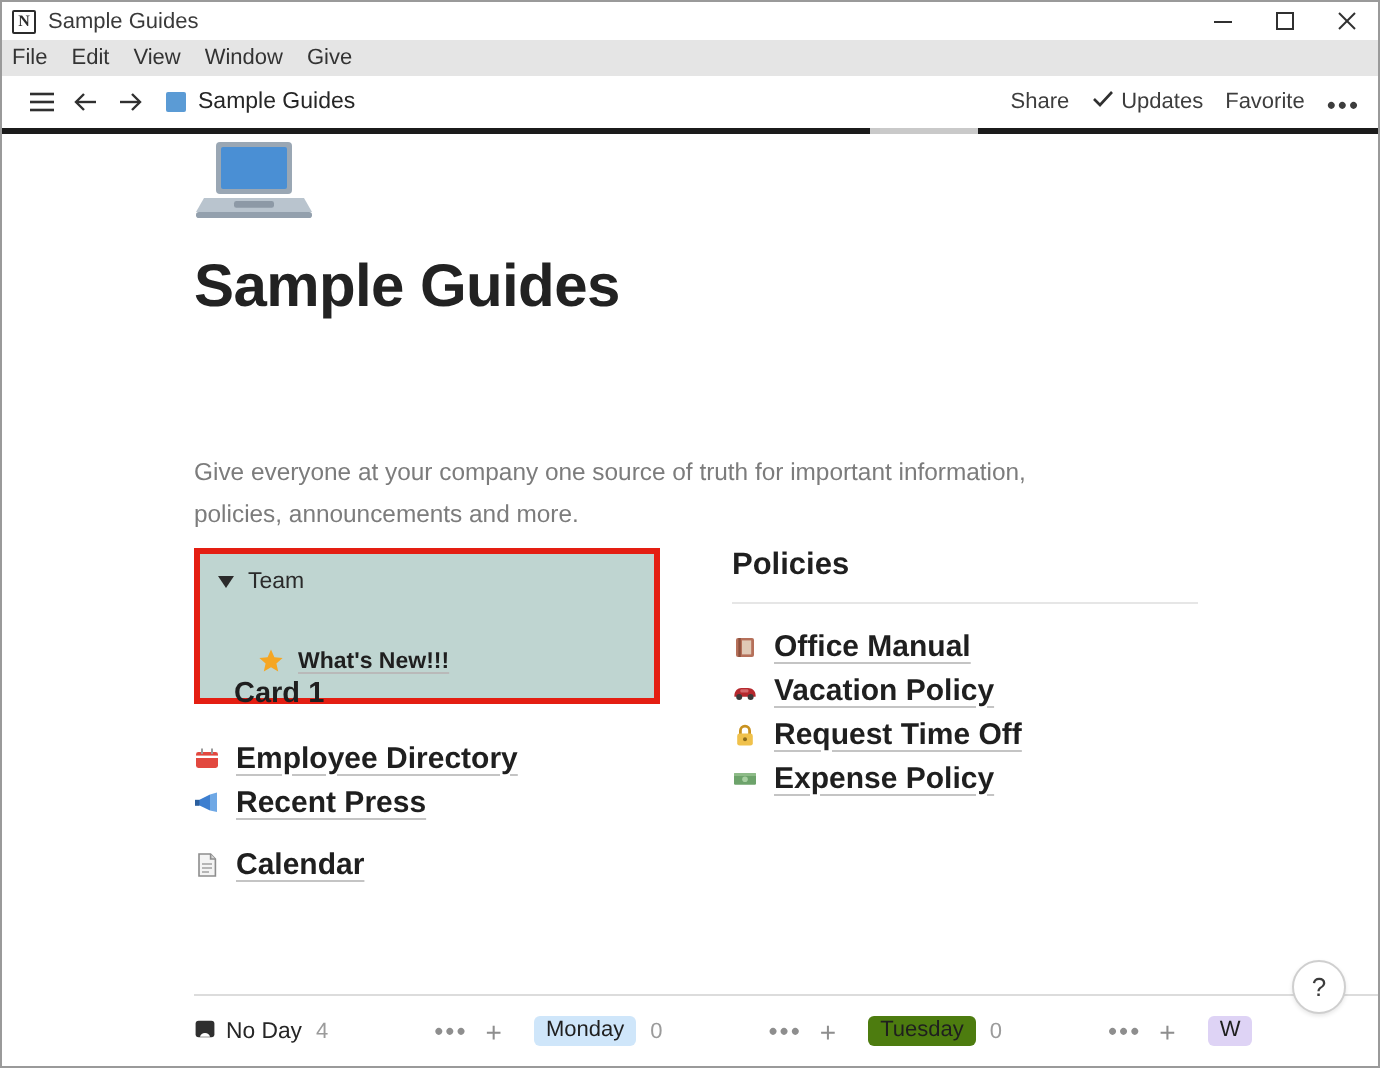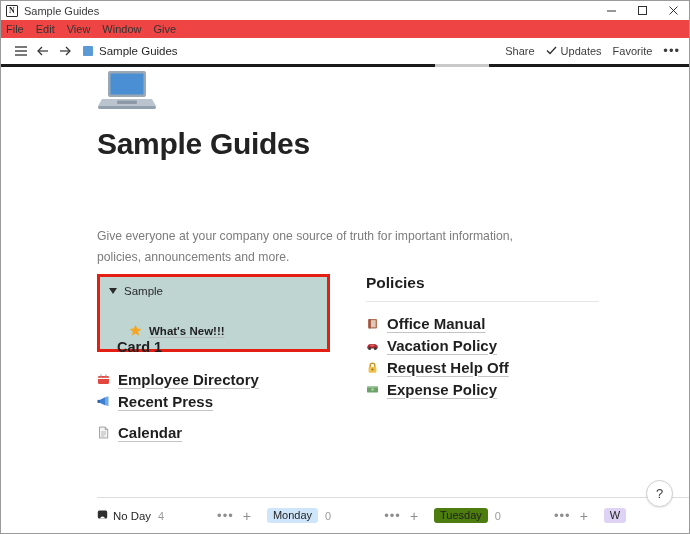--- a/index.html
+++ b/index.html
@@ -59,21 +59,21 @@
     line-height: 1;
   }
   .win-btn svg { display: block; }
 
   
   .menubar {
     height: 18px;
     display: flex;
     align-items: center;
     padding-left: 5px;
-    background: #ef4444;
+    background: #e5e5e5;
   }
   .menu-item {
     font-size: 11px;
     color: #333333;
     padding: 0 7px 0 0;
     margin-right: 5px;
     white-space: nowrap;
   }
 
   
@@ -99,21 +99,21 @@
     border-radius: 1px;
   }
   .tb-breadcrumb {
     font-size: 11.5px;
     color: #262626;
   }
   .tb-right {
     position: absolute;
     right: 9px;
     display: flex;
-    align-items: center;
+    align-items: flex-end;
     gap: 11px;
   }
   .tb-action {
     font-size: 11px;
     color: #3d3d3d;
     display: flex;
     align-items: center;
     gap: 4px;
     white-space: nowrap;
   }
@@ -451,21 +451,21 @@
 
     <div class="page-desc">Give everyone at your company one source of truth for important information, policies, announcements and more.</div>
 
     <div class="columns">
 
       <div class="col">
 
         <div class="toggle-block">
           <div class="toggle-row">
             <span class="tri"></span>
-            <span>Sample</span>
+            <span>Team</span>
           </div>
           <div class="toggle-child">
             <span class="emoji">
               <svg viewBox="0 0 13 13">
                   <polygon points="6.5,0.8 8.2,4.6 12.3,5.0 9.2,7.7 10.1,11.8 6.5,9.6 2.9,11.8 3.8,7.7 0.7,5.0 4.8,4.6" fill="#f5a623"></polygon>
                 </svg>
             </span>
             <span class="lbl">What's New!!!</span>
           </div>
         </div>
@@ -534,21 +534,21 @@
             <span class="lbl">Vacation Policy</span>
           </div>
           <div class="link-row">
             <span class="emoji">
               <svg viewBox="0 0 13 13">
                 <path d="M4.2 6 V4.4 a2.3 2.3 0 0 1 4.6 0 V6" fill="none" stroke="#c9921f" stroke-width="1.4"></path>
                 <rect x="2.6" y="5.8" width="7.8" height="6" rx="1.2" fill="#f0c14b"></rect>
                 <circle cx="6.5" cy="8.6" r="1" fill="#8c6c1c"></circle>
               </svg>
             </span>
-            <span class="lbl">Request Help Off</span>
+            <span class="lbl">Request Time Off</span>
           </div>
           <div class="link-row">
             <span class="emoji">
               <svg viewBox="0 0 13 13">
                 <rect x="1" y="3.6" width="11" height="5.8" rx="0.6" fill="#6da36b"></rect>
                 <rect x="1" y="3.6" width="11" height="1.4" fill="#8dbb87"></rect>
                 <circle cx="6.5" cy="6.6" r="1.4" fill="#a7cfa1"></circle>
               </svg>
             </span>
             <span class="lbl">Expense Policy</span>

